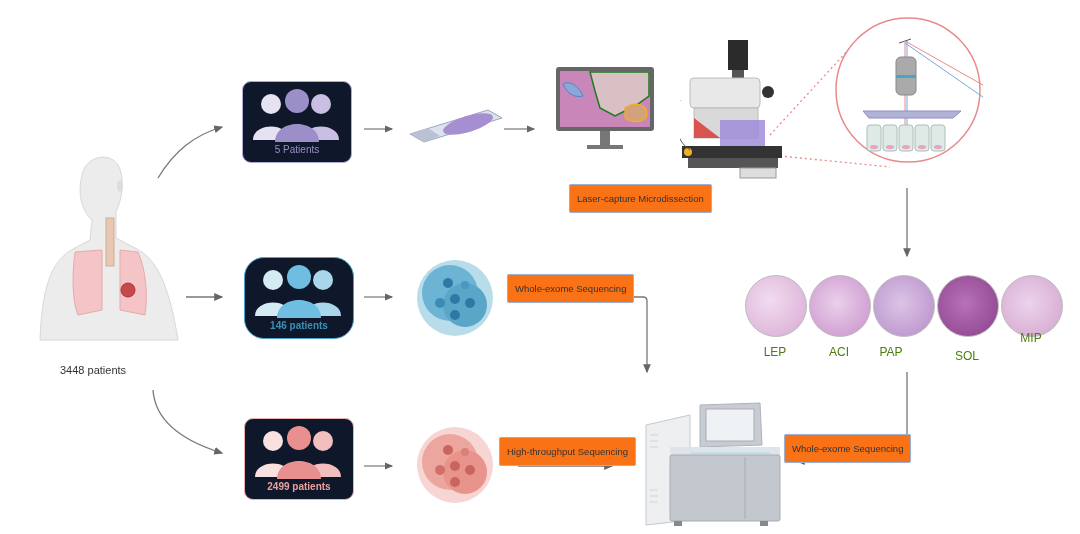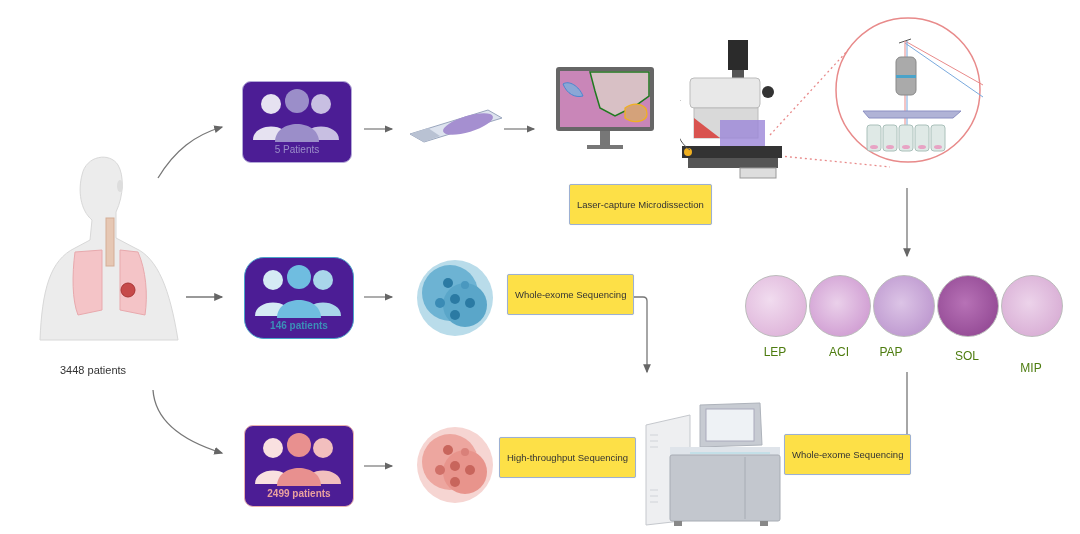--- a/index.html
+++ b/index.html
@@ -1,20 +1,20 @@
 <!DOCTYPE html>
 <html><head>
 <meta charset="utf-8">
 <style>
   html, body { margin:0; padding:0; background:#ffffff; }
   body { width:1080px; height:534px; position:relative; overflow:hidden; font-family:"Liberation Sans", sans-serif; }
   .abs { position:absolute; }
-  .cohort-box { position:absolute; width:110px; height:82px; border-radius:9px; border:1.5px solid; background:#4c1d95; box-sizing:border-box; }
+  .cohort-box { position:absolute; width:110px; height:82px; border-radius:9px; border:1.5px solid; background:#0f172a; box-sizing:border-box; }
   .cohort-label { position:absolute; left:0; right:0; bottom:7px; text-align:center; font-size:10px; }
-  .tag { position:absolute; background:#fde047; border:1px solid #9cb0d3; border-radius:2px; font-size:9.5px; color:#333; padding:14px 7px; white-space:nowrap; box-shadow:0 0 1px rgba(0,0,0,0.15); }
+  .tag { position:absolute; background:#f97316; border:1px solid #9cb0d3; border-radius:2px; font-size:9.5px; color:#333; padding:8px 7px; white-space:nowrap; box-shadow:0 0 1px rgba(0,0,0,0.15); }
   .subtype-label { position:absolute; font-size:12px; color:#4d7c0f; text-align:center; width:60px; }
   .patients-total { position:absolute; font-size:11px; color:#333; }
   svg { position:absolute; left:0; top:0; }
 </style>
 </head>
 <body>
 
 <svg width="1080" height="534">
   <defs>
     <marker id="ah" markerWidth="8" markerHeight="8" refX="6" refY="3" orient="auto">
@@ -74,21 +74,21 @@
     <circle cx="28" cy="18" r="10" fill="#d5ebf4"></circle>
       <path d="M10,54 C10,36 46,36 46,54 Z" fill="#d5ebf4"></path>
     <circle cx="78" cy="18" r="10" fill="#a9d6ea"></circle>
       <path d="M60,54 C60,36 96,36 96,54 Z" fill="#a9d6ea"></path>
     <circle cx="54" cy="15" r="12" fill="#6fbde0"></circle>
       <path d="M32,56 C32,32 76,32 76,56 Z" fill="#6fbde0"></path>
   </svg>
   <div class="cohort-label" style="color:#3b8fb7;font-weight:bold;">146 patients</div>
 </div>
 
-<div class="cohort-box" style="left:244px;top:418px;border-color:#eab2ae;margin-top:7px;">
+<div class="cohort-box" style="left:244px;top:418px;border-color:#eab2ae;">
   <svg width="108" height="60" viewBox="0 0 108 60" style="left:0;top:4px;">
     <circle cx="28" cy="18" r="10" fill="#f9e1e0"></circle>
       <path d="M10,54 C10,36 46,36 46,54 Z" fill="#f9e1e0"></path>
     <circle cx="78" cy="18" r="10" fill="#f2bfbe"></circle>
       <path d="M60,54 C60,36 96,36 96,54 Z" fill="#f2bfbe"></path>
     <circle cx="54" cy="15" r="12" fill="#e8908f"></circle>
       <path d="M32,56 C32,32 76,32 76,56 Z" fill="#e8908f"></path>
   </svg>
   <div class="cohort-label" style="color:#eaa19e;font-weight:bold;">2499 patients</div>
 </div>
@@ -202,14 +202,14 @@
   <div class="abs" style="left:0;top:0;width:60px;height:60px;border-radius:50%;background:radial-gradient(circle at 40% 40%,#f1dcef,#d9a9d4);border:1px solid #bbb;"></div>
   <div class="abs" style="left:64px;top:0;width:60px;height:60px;border-radius:50%;background:radial-gradient(circle at 45% 45%,#ead0ea,#c98fcc);border:1px solid #bbb;"></div>
   <div class="abs" style="left:128px;top:0;width:60px;height:60px;border-radius:50%;background:radial-gradient(circle at 45% 45%,#dcc4e6,#b58cc9);border:1px solid #bbb;"></div>
   <div class="abs" style="left:192px;top:0;width:60px;height:60px;border-radius:50%;background:radial-gradient(circle at 45% 45%,#b772b6,#8a3f8c);border:1px solid #bbb;"></div>
   <div class="abs" style="left:256px;top:0;width:60px;height:60px;border-radius:50%;background:radial-gradient(circle at 45% 45%,#ecd3ea,#d3a3cf);border:1px solid #bbb;"></div>
 
   <div class="subtype-label" style="left:0;top:70px;">LEP</div>
   <div class="subtype-label" style="left:64px;top:70px;">ACI</div>
   <div class="subtype-label" style="left:116px;top:70px;">PAP</div>
   <div class="subtype-label" style="left:192px;top:74px;">SOL</div>
-  <div class="subtype-label" style="left:256px;top:86px;">MIP</div>
+  <div class="subtype-label" style="left:256px;top:56px;">MIP</div>
 </div>
 
 </body></html>

